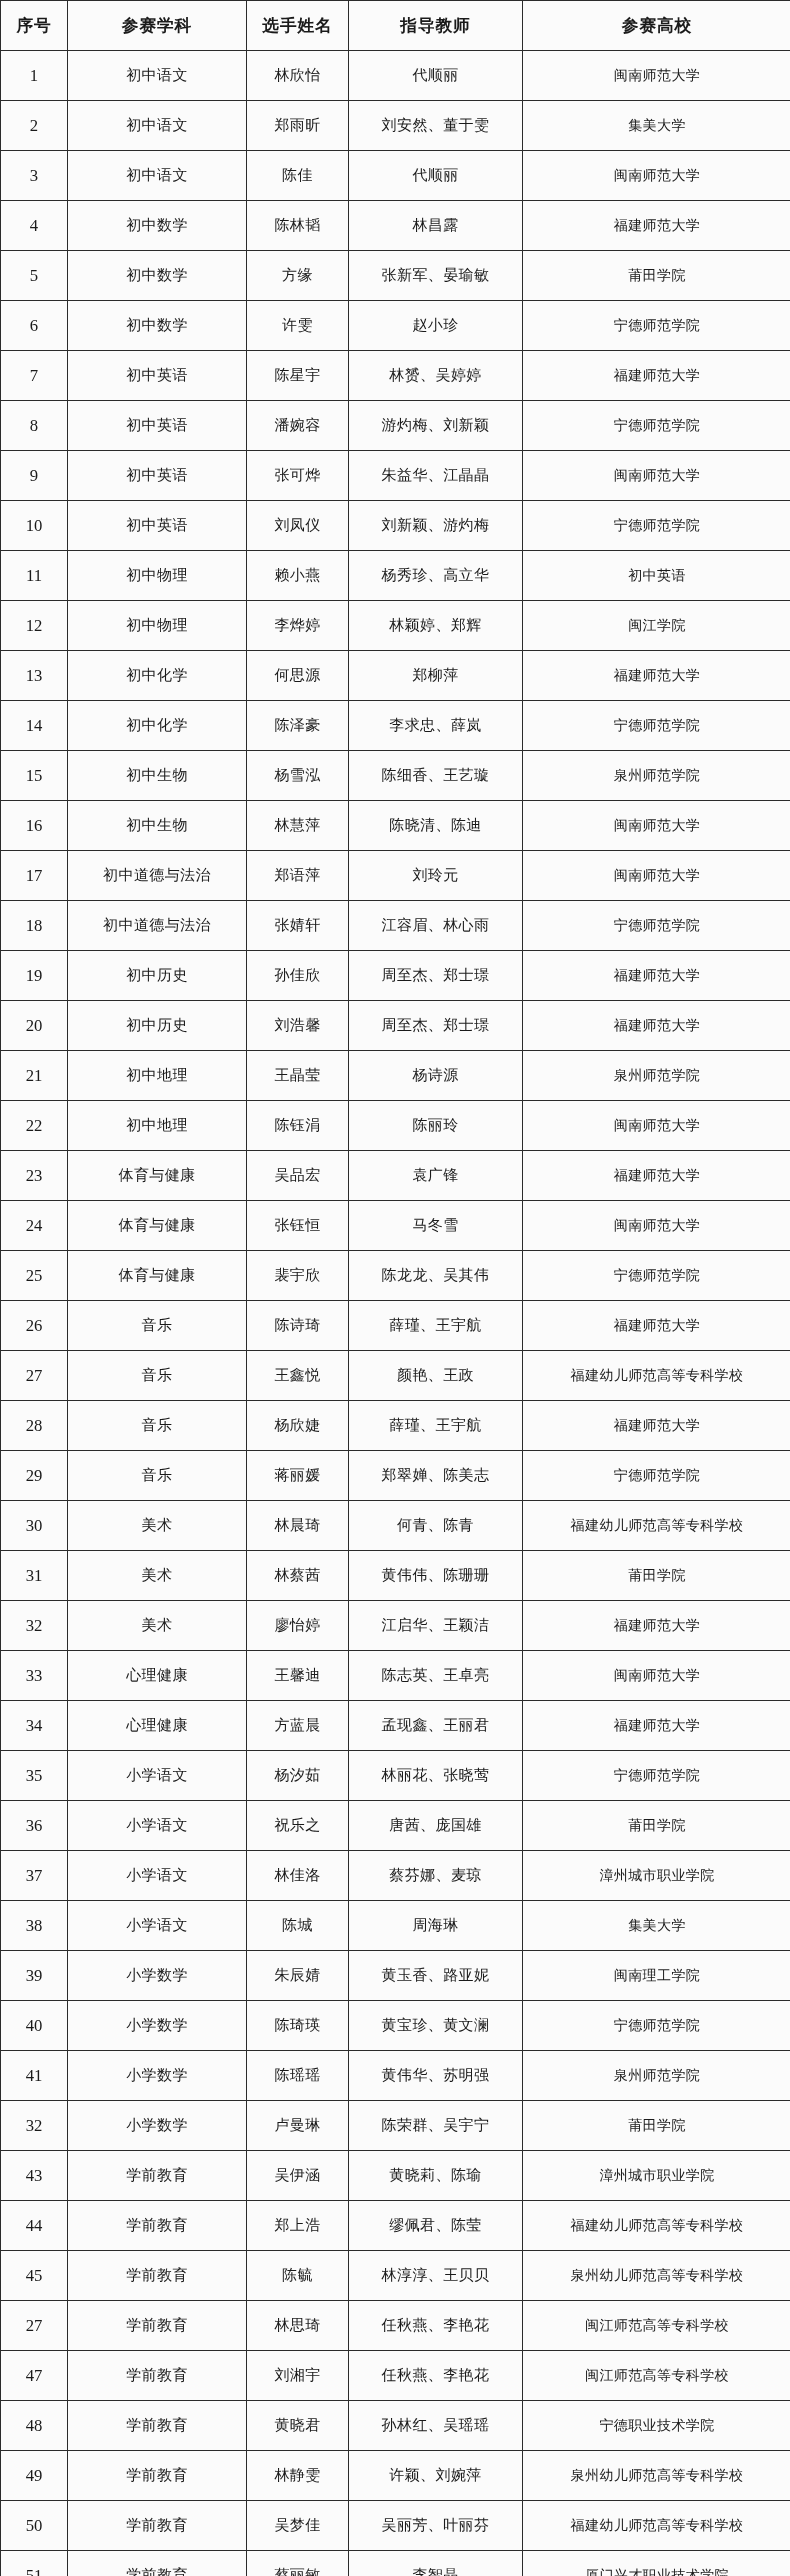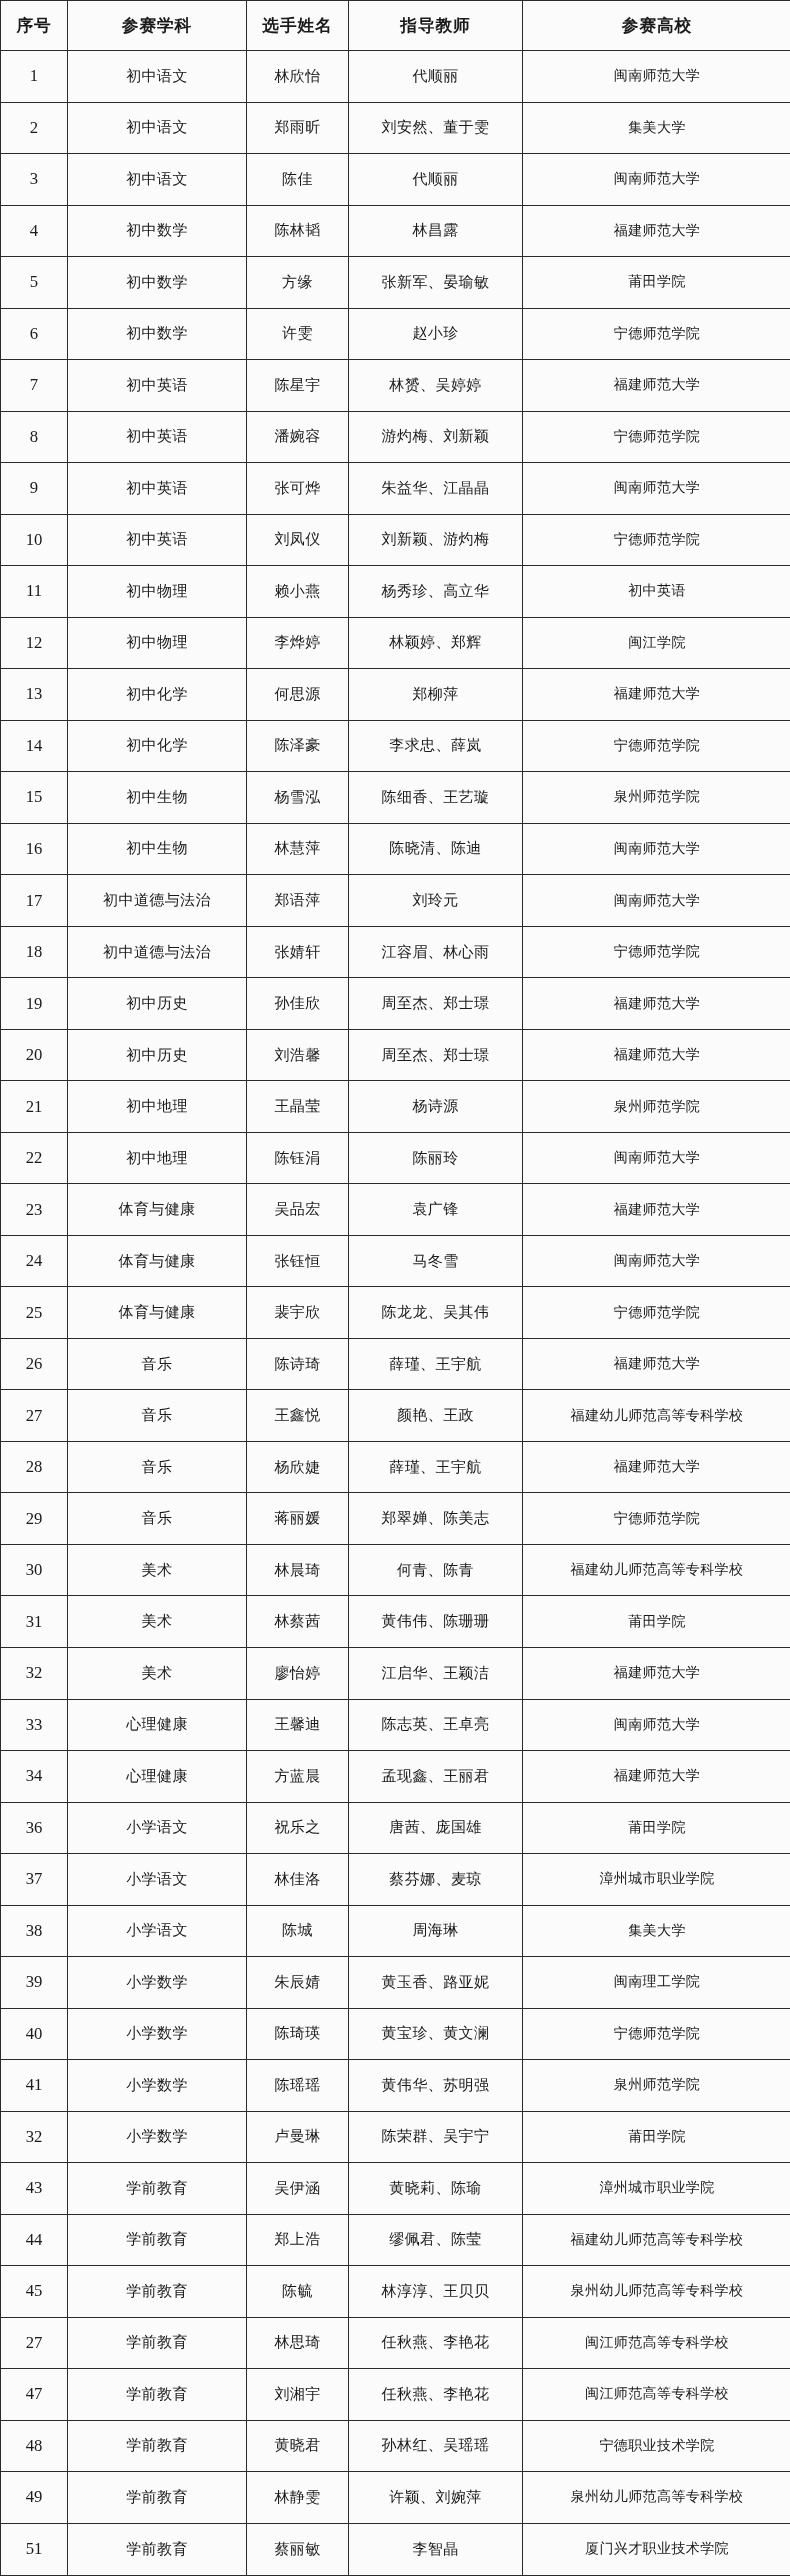--- a/index.html
+++ b/index.html
@@ -332,20 +332,27 @@
   </tr>
 
   <tr>
     <td class="c-no">34</td>
     <td class="c-subject">心理健康</td>
     <td class="c-name">方蓝晨</td>
     <td class="c-teachers">孟现鑫、王丽君</td>
     <td class="c-school">福建师范大学</td>
   </tr>
 
+  <tr>
+    <td class="c-no">35</td>
+    <td class="c-subject">小学语文</td>
+    <td class="c-name">杨汐茹</td>
+    <td class="c-teachers">林丽花、张晓莺</td>
+    <td class="c-school">宁德师范学院</td>
+  </tr>
 
   <tr>
     <td class="c-no">36</td>
     <td class="c-subject">小学语文</td>
     <td class="c-name">祝乐之</td>
     <td class="c-teachers">唐茜、庞国雄</td>
     <td class="c-school">莆田学院</td>
   </tr>
 
   <tr>
@@ -445,20 +452,27 @@
   </tr>
 
   <tr>
     <td class="c-no">49</td>
     <td class="c-subject">学前教育</td>
     <td class="c-name">林静雯</td>
     <td class="c-teachers">许颖、刘婉萍</td>
     <td class="c-school">泉州幼儿师范高等专科学校</td>
   </tr>
 
+  <tr>
+    <td class="c-no">50</td>
+    <td class="c-subject">学前教育</td>
+    <td class="c-name">吴梦佳</td>
+    <td class="c-teachers">吴丽芳、叶丽芬</td>
+    <td class="c-school">福建幼儿师范高等专科学校</td>
+  </tr>
 
   <tr>
     <td class="c-no">51</td>
     <td class="c-subject">学前教育</td>
     <td class="c-name">蔡丽敏</td>
     <td class="c-teachers">李智晶</td>
     <td class="c-school">厦门兴才职业技术学院</td>
   </tr>
 </tbody>
   </table>

